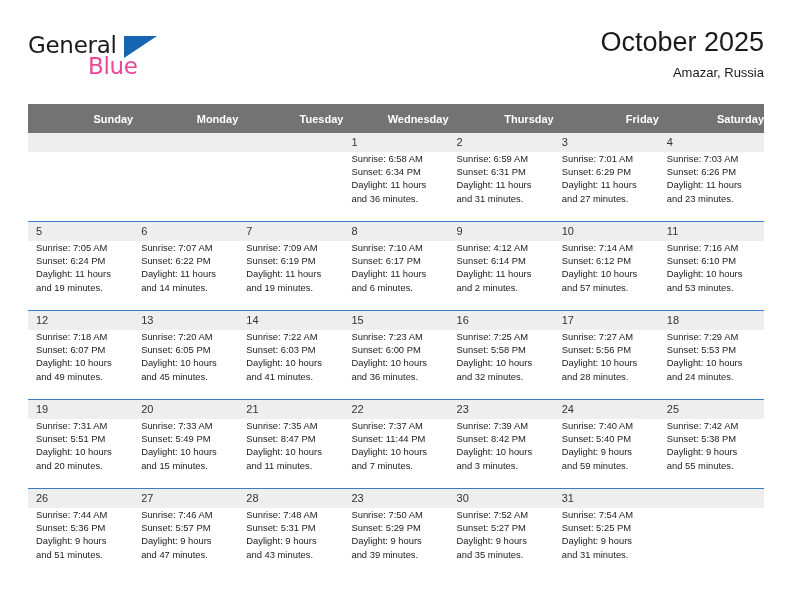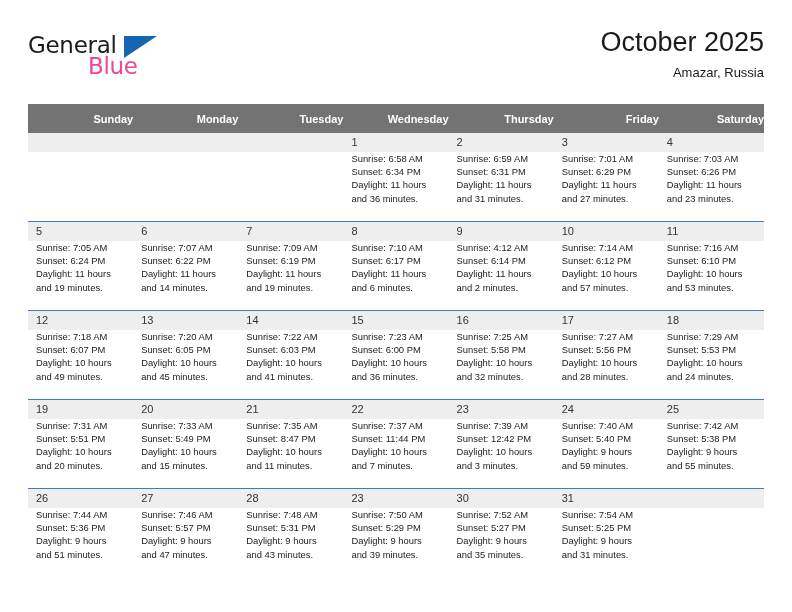--- a/index.html
+++ b/index.html
@@ -453,21 +453,21 @@
               <div>Daylight: 10 hours</div>
               <div>and 7 minutes.</div>
             </div>
           </div>
         </td>
         <td>
           <div class="daybox">
             <div class="daynum">23</div>
             <div class="info">
               <div>Sunrise: 7:39 AM</div>
-              <div>Sunset: 12:42 PM</div>
+              <div>Sunset: 8:42 PM</div>
               <div>Daylight: 10 hours</div>
               <div>and 3 minutes.</div>
             </div>
           </div>
         </td>
         <td>
           <div class="daybox">
             <div class="daynum">24</div>
             <div class="info">
               <div>Sunrise: 7:40 AM</div>

